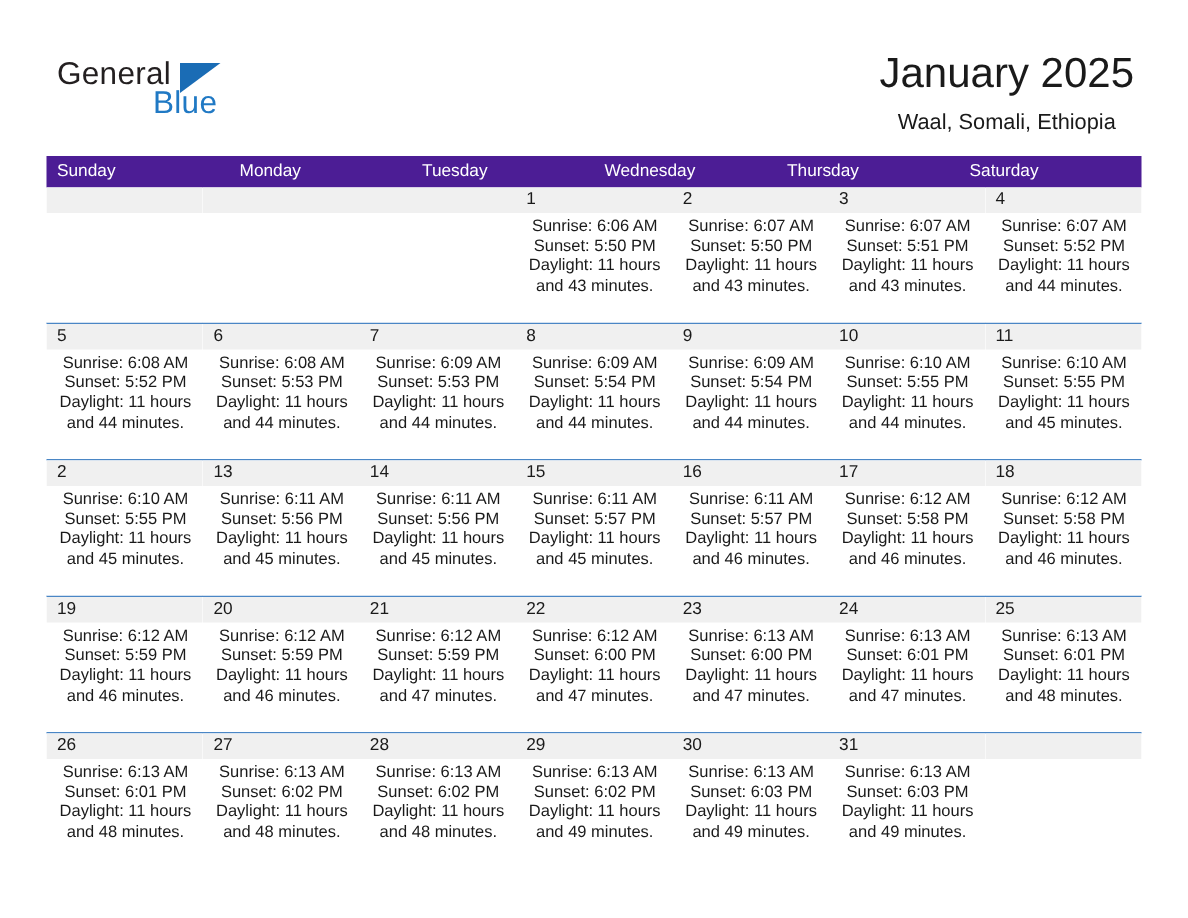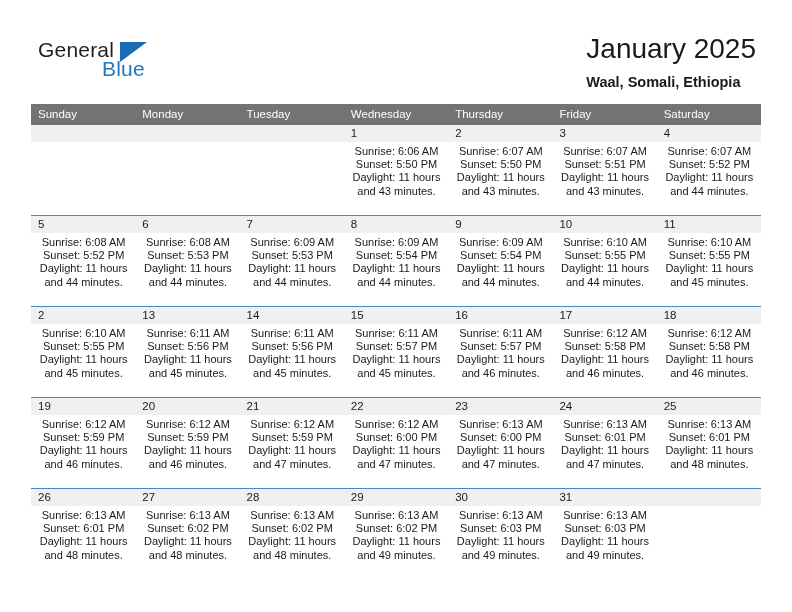--- a/index.html
+++ b/index.html
@@ -60,50 +60,50 @@
     top: 4px;
     width: 0;
     height: 0;
     border-top: 20px solid #1a6cb5;
     border-right: 27px solid transparent;
   }
   .title-block {
     position: absolute;
     right: 36px;
     top: 32px;
-    text-align: left;
+    text-align: center;
   }
   .cal-title {
     font-size: 28px;
     font-weight: normal;
     color: #1a1a1a;
     line-height: 34px;
     white-space: nowrap;
   }
   .cal-subtitle {
     margin-top: 7px;
     font-size: 14.5px;
-    font-weight: bold;
+    font-weight: normal;
     color: #1a1a1a;
     line-height: 18px;
     white-space: nowrap;
   }
 
   
   .calendar {
     position: absolute;
     left: 31px;
     top: 104px;
     width: 730px;
   }
   .weekday-row {
     display: flex;
     width: 730px;
     height: 21px;
-    background: #737373;
+    background: #4c1d95;
   }
   .weekday {
     flex: 1 1 0;
     color: #ffffff;
     font-size: 11.5px;
     line-height: 21px;
     padding-left: 7px;
     box-sizing: border-box;
     white-space: nowrap;
     overflow: hidden;
@@ -171,21 +171,20 @@
 
   </div>
 
   <div class="calendar">
     <div class="weekday-row" id="weekday-row">
         <div class="weekday">Sunday</div>
         <div class="weekday">Monday</div>
         <div class="weekday">Tuesday</div>
         <div class="weekday">Wednesday</div>
         <div class="weekday">Thursday</div>
-        <div class="weekday">Friday</div>
         <div class="weekday">Saturday</div>
       </div>
     <div id="weeks-container">
         <div class="week-row">
           <div class="day-cell empty">
             <div class="day-number"></div>
           </div>
           <div class="day-cell empty">
             <div class="day-number"></div>
           </div>

